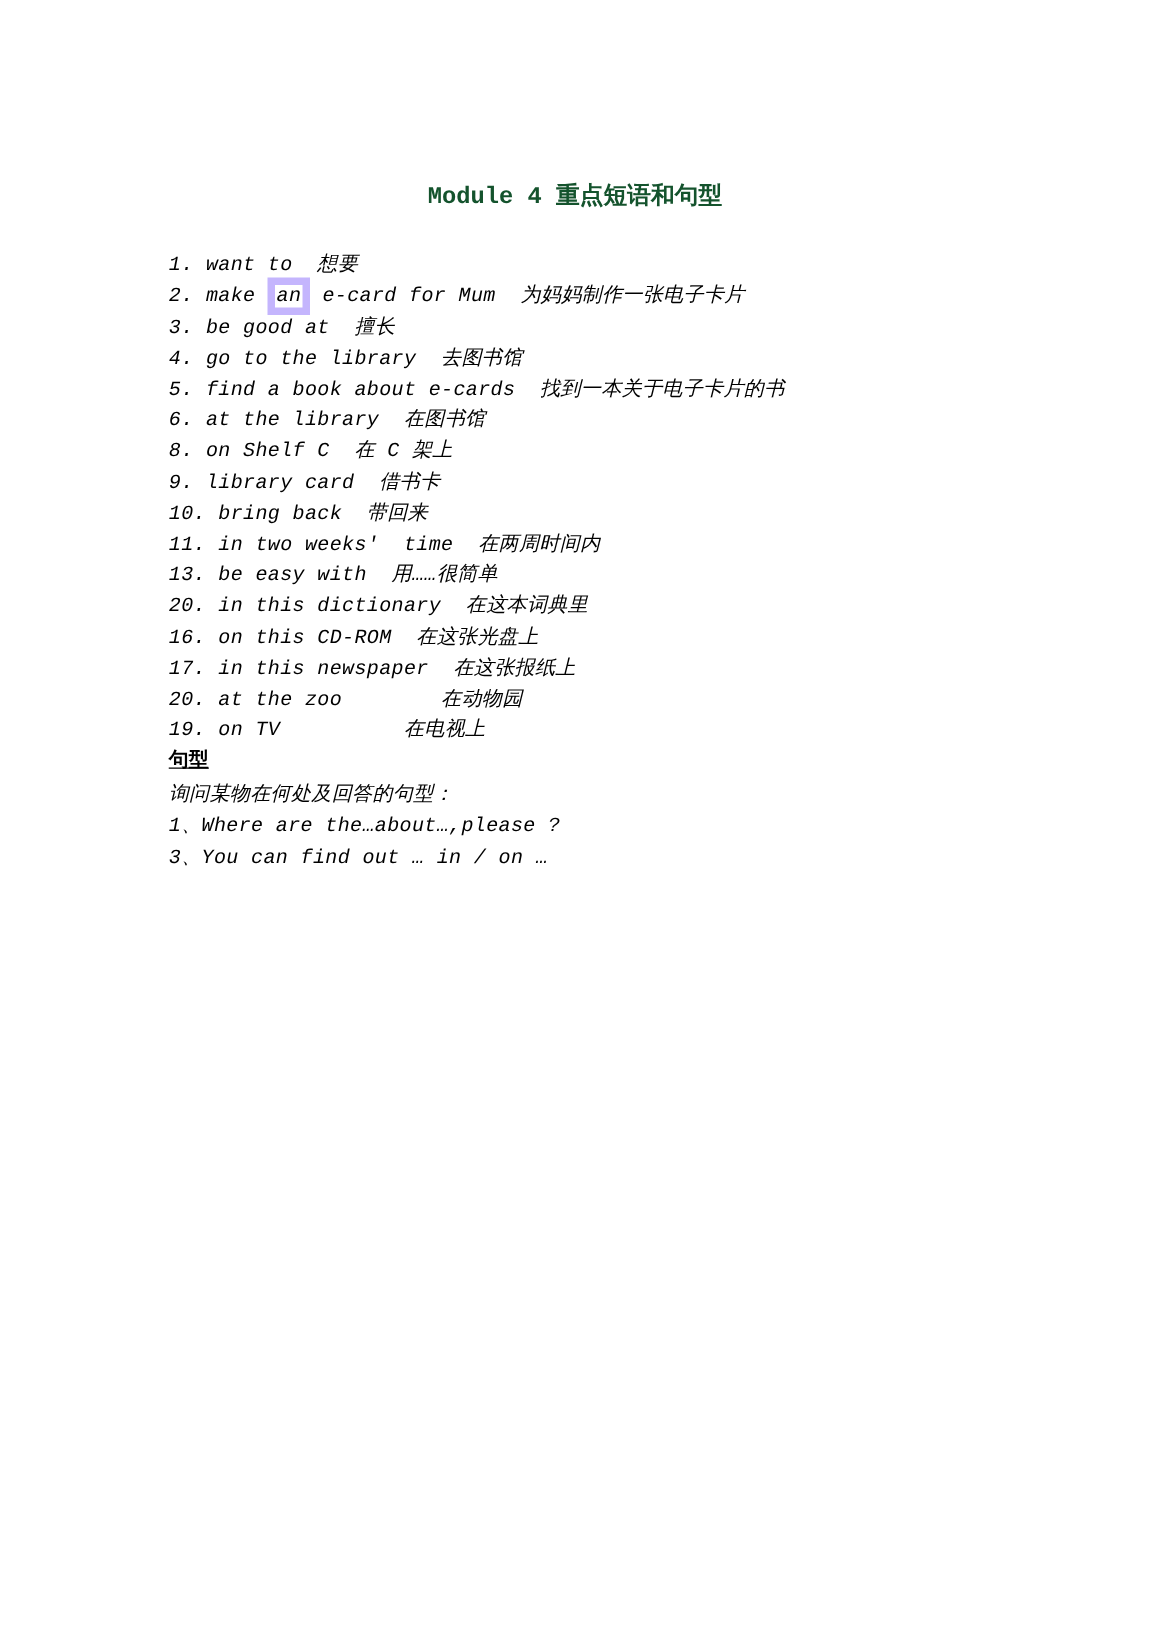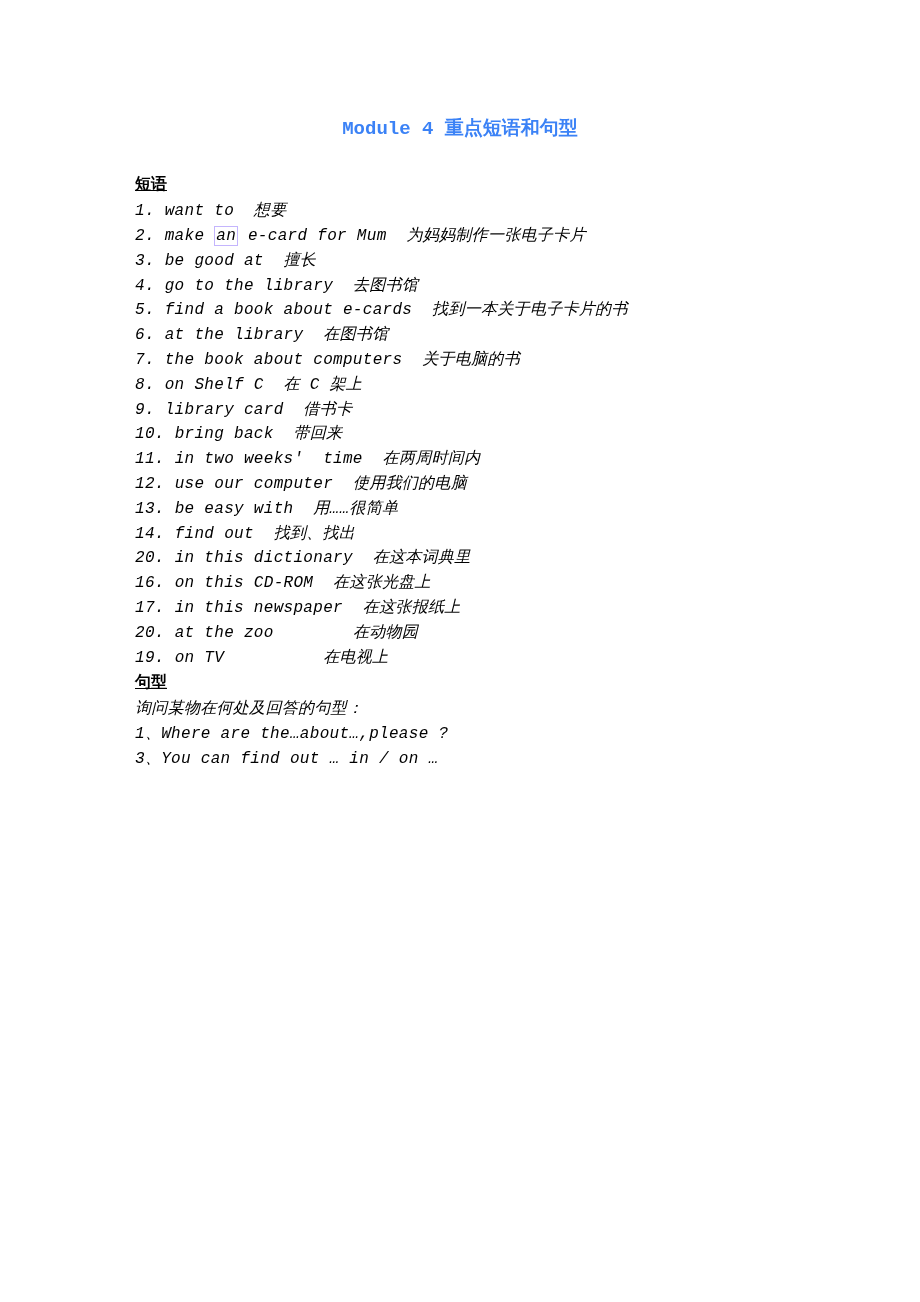--- a/index.html
+++ b/index.html
@@ -14,65 +14,62 @@
       font-family: "SimSun", "宋体", serif;
       font-size: 16px;
       line-height: 1.55;
       color: #000;
     }
     .page {
       padding: 115px 135px 0 135px;
     }
     .title {
       text-align: center;
-      color: #3b82f6;
+      color: #14532d;
       font-weight: bold;
       font-size: 19px;
       margin-bottom: 28px;
       font-family: "Courier New", "SimSun", monospace;
+      margin-top: 28px;
     }
     .section-header {
       font-weight: bold;
       text-decoration: underline;
       margin-bottom: 2px;
     }
     .line {
       font-family: "Courier New", "SimSun", monospace;
       letter-spacing: 0.3px;
       white-space: pre;
       font-style: italic;
     }
     .boxed {
-      border: 1px solid #c4b5fd;
+      border: 6px solid #c4b5fd;
       padding: 0 1px;
     }
   </style>
 </head>
 <body>
 
 <div class="page">
   <div class="title">Module 4 重点短语和句型</div>
 
-  <div class="section-header">短语</div>
 
   <div id="phrases-list">
       <div class="line"><span>1.</span> <span>want to</span>  <span>想要</span></div>
       <div class="line"><span>2.</span> <span>make </span><span class="boxed">an</span><span> e-card for Mum</span>  <span>为妈妈制作一张电子卡片</span></div>
       <div class="line"><span>3.</span> <span>be good at</span>  <span>擅长</span></div>
       <div class="line"><span>4.</span> <span>go to the library</span>  <span>去图书馆</span></div>
       <div class="line"><span>5.</span> <span>find a book about e-cards</span>  <span>找到一本关于电子卡片的书</span></div>
       <div class="line"><span>6.</span> <span>at the library</span>  <span>在图书馆</span></div>
-      <div class="line"><span>7.</span> <span>the book about computers</span>  <span>关于电脑的书</span></div>
       <div class="line"><span>8.</span> <span>on Shelf C</span>  <span>在 C 架上</span></div>
       <div class="line"><span>9.</span> <span>library card</span>  <span>借书卡</span></div>
       <div class="line"><span>10.</span> <span>bring back</span>  <span>带回来</span></div>
       <div class="line"><span>11.</span> <span>in two weeks'  time</span>  <span>在两周时间内</span></div>
-      <div class="line"><span>12.</span> <span>use our computer</span>  <span>使用我们的电脑</span></div>
       <div class="line"><span>13.</span> <span>be easy with</span>  <span>用……很简单</span></div>
-      <div class="line"><span>14.</span> <span>find out</span>  <span>找到、找出</span></div>
       <div class="line"><span>20.</span> <span>in this dictionary</span>  <span>在这本词典里</span></div>
       <div class="line"><span>16.</span> <span>on this CD-ROM</span>  <span>在这张光盘上</span></div>
       <div class="line"><span>17.</span> <span>in this newspaper</span>  <span>在这张报纸上</span></div>
       <div class="line"><span>20.</span> <span>at the zoo      </span>  <span>在动物园</span></div>
       <div class="line"><span>19.</span> <span>on TV        </span>  <span>在电视上</span></div>
     </div>
 
   <div class="section-header">句型</div>
 
   <div class="line">询问某物在何处及回答的句型：</div>

